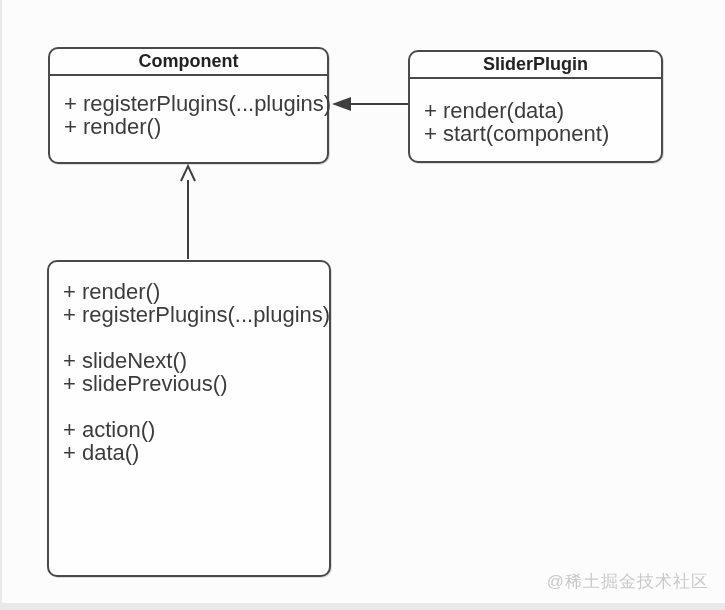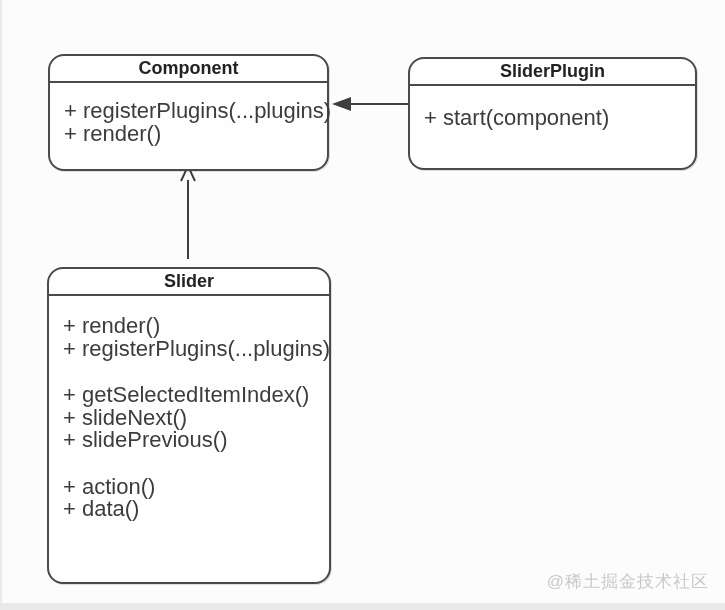--- a/index.html
+++ b/index.html
@@ -30,23 +30,22 @@
   }
   .edge-bottom{
     position:absolute;left:0;bottom:0;width:100%;height:7px;
     background:var(--edge);
   }
   .uml-class{
     position:absolute;
     box-sizing:border-box;
     background:var(--box-fill);
     border:2px solid var(--box-border);
-    border-radius:16px;
+    border-radius:10px;
     box-shadow:1px 1px 0 rgba(0,0,0,0.12);
-    margin-top:7px;
   }
   .uml-title{
     height:25px;
     line-height:25px;
     border-bottom:2px solid var(--box-border);
     text-align:center;
     font-weight:bold;
     font-size:18px;
     color:var(--title-text);
   }
@@ -100,38 +99,37 @@
   <div class="uml-class" id="box-component" style="left:48px;top:47px;width:281px;height:117px;">
     <div class="uml-title">Component</div>
     <div class="uml-methods">
         <div class="method-group">
           <div class="method-line">+ registerPlugins(...plugins)</div>
           <div class="method-line">+ render()</div>
         </div>
       </div>
   </div>
 
-  <div class="uml-class" id="box-sliderplugin" style="left:408px;top:50px;width:289px;height:113px;">
+  <div class="uml-class" id="box-sliderplugin" style="left:408px;top:50px;width:255px;height:113px;">
     <div class="uml-title">SliderPlugin</div>
     <div class="uml-methods">
         <div class="method-group">
+          <div class="method-line">+ render(data)</div>
           <div class="method-line">+ start(component)</div>
         </div>
       </div>
   </div>
 
   <div class="uml-class" id="box-slider" style="left:47px;top:260px;width:284px;height:317px;">
-    <div class="uml-title">Slider</div>
     <div class="uml-methods">
         <div class="method-group">
           <div class="method-line">+ render()</div>
           <div class="method-line">+ registerPlugins(...plugins)</div>
         </div>
         <div class="method-group">
-          <div class="method-line">+ getSelectedItemIndex()</div>
           <div class="method-line">+ slideNext()</div>
           <div class="method-line">+ slidePrevious()</div>
         </div>
         <div class="method-group">
           <div class="method-line">+ action()</div>
           <div class="method-line">+ data()</div>
         </div>
       </div>
   </div>
 

